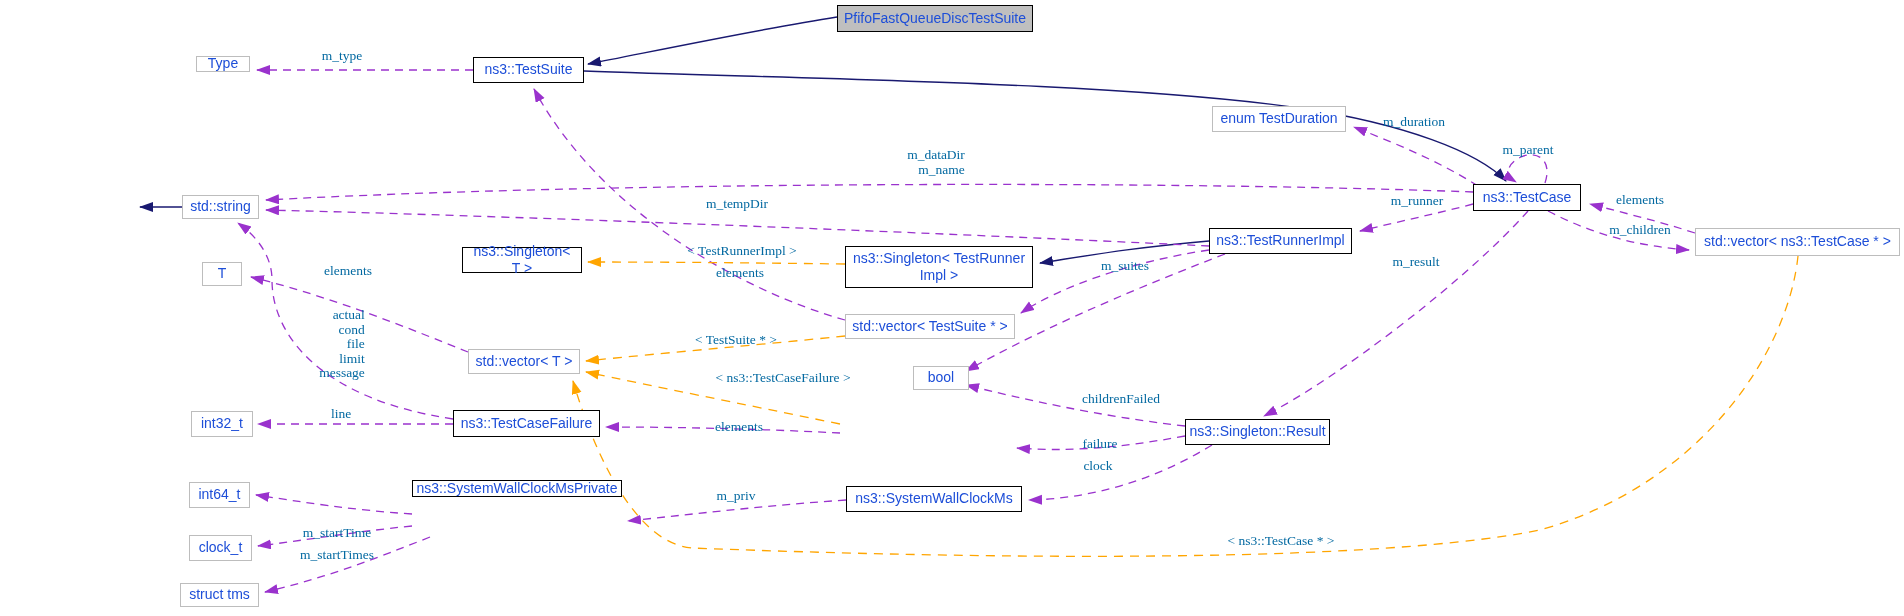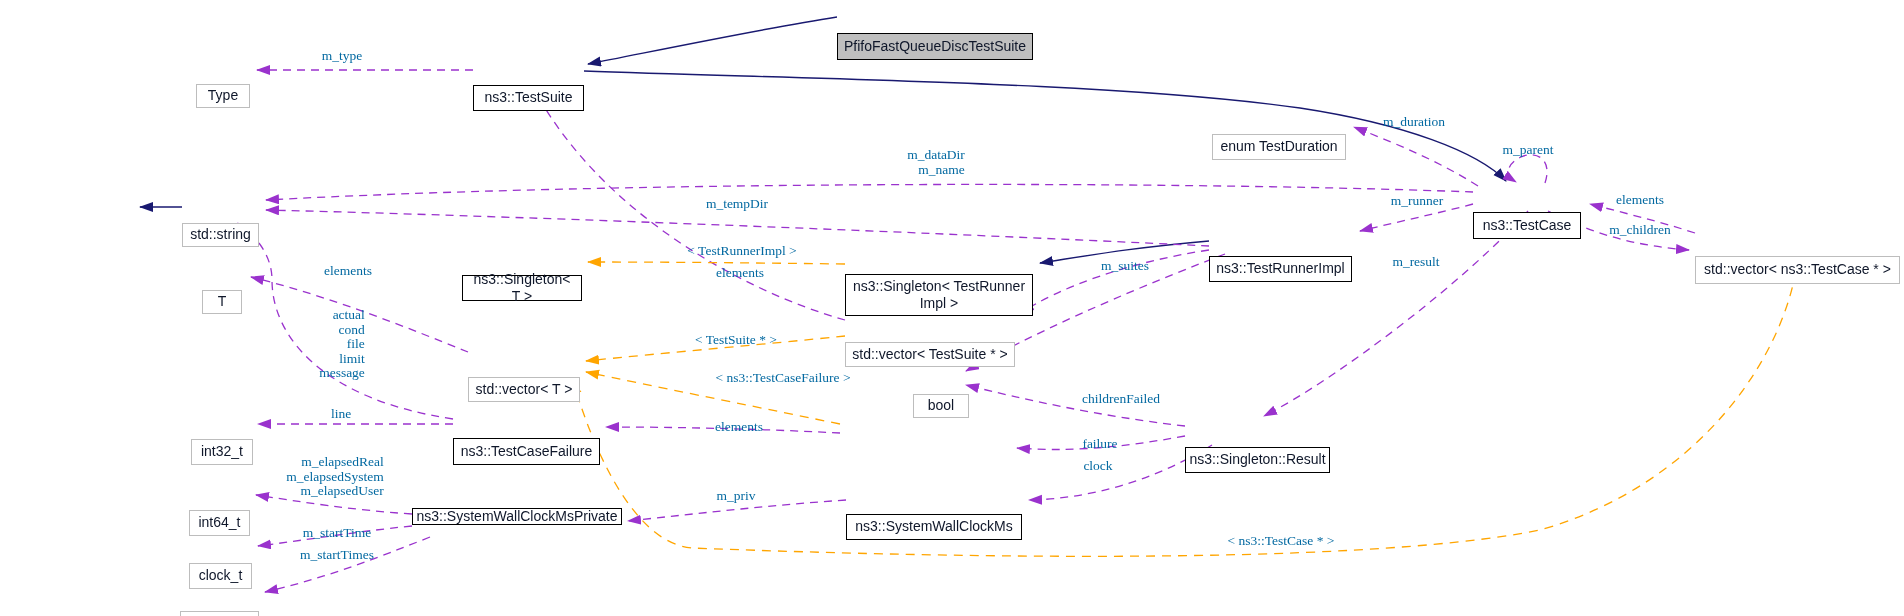--- a/index.html
+++ b/index.html
@@ -1,21 +1,21 @@
 <!DOCTYPE html>
 <html><head>
 <meta charset="utf-8">
 <style>
   html,body{margin:0;padding:0;background:#ffffff;}
   #canvas{position:relative;width:1904px;height:616px;background:#ffffff;
           font-family:"Liberation Sans","DejaVu Sans",sans-serif;overflow:hidden;}
   #edges{position:absolute;left:0;top:0;width:1904px;height:616px;}
   .node{position:absolute;box-sizing:border-box;background:#ffffff;border:1px solid #bdbdbd;
-        color:#0f172a;font-size:14px;line-height:1.22;text-align:center;white-space:pre-line;
-        display:flex;align-items:center;justify-content:center;padding:1px 5px;z-index:3;margin-top:28px;}
+        color:#1d4ed8;font-size:14px;line-height:1.22;text-align:center;white-space:pre-line;
+        display:flex;align-items:center;justify-content:center;padding:1px 5px;z-index:3;}
   .node.strong{border:1.7px solid #000000;}
   .node.current{background:#bfbfbf;border:1.7px solid #000000;}
   .elabel{position:absolute;transform:translateX(-50%);color:#0369a1;font-size:13.5px;
           line-height:14.6px;text-align:right;white-space:pre-line;z-index:2;font-family:Liberation Serif, serif;}
 </style>
 </head>
 <body>
 
 <div id="canvas">
 
@@ -67,21 +67,21 @@
 
     <g stroke="#ffa500" stroke-width="1.3" fill="none" stroke-dasharray="9,7">
       <path d="M 845,264 C 760,263 680,262 588,262" marker-end="url(#arrowO)"></path>
       <path d="M 845,336 C 768,344 662,353 586,361" marker-end="url(#arrowO)"></path>
       <path d="M 840,424 C 742,404 652,386 586,372" marker-end="url(#arrowO)"></path>
       <path d="M 1798,256 C 1788,352 1702,484 1540,530 C 1350,568 900,556 692,548 C 640,544 598,466 573,381" marker-end="url(#arrowO)"></path>
     </g>
   </svg>
 
   <div class="node current" style="left:837px;top:5px;width:196px;height:27px;">PfifoFastQueueDiscTestSuite</div>
-  <div class="node" style="left:196px;top:56px;width:54px;height:24px;">Type</div>
+  <div class="node" style="left:196px;top:56px;width:54px;height:16px;">Type</div>
   <div class="node strong" style="left:473px;top:57px;width:111px;height:26px;">ns3::TestSuite</div>
   <div class="node" style="left:1212px;top:106px;width:134px;height:26px;">enum TestDuration</div>
   <div class="node" style="left:182px;top:195px;width:77px;height:24px;">std::string</div>
   <div class="node strong" style="left:1473px;top:184px;width:108px;height:27px;">ns3::TestCase</div>
   <div class="node" style="left:1695px;top:228px;width:205px;height:28px;">std::vector&lt; ns3::TestCase * &gt;</div>
   <div class="node strong" style="left:1209px;top:228px;width:143px;height:26px;">ns3::TestRunnerImpl</div>
   <div class="node strong" style="left:462px;top:247px;width:120px;height:26px;">ns3::Singleton&lt; T &gt;</div>
   <div class="node strong" style="left:845px;top:246px;width:188px;height:42px;">ns3::Singleton&lt; TestRunner
 Impl &gt;</div>
   <div class="node" style="left:202px;top:262px;width:40px;height:24px;">T</div>
@@ -117,20 +117,17 @@
 cond
 file
 limit
 message</div>
   <div class="elabel" style="left:341px;top:407px;">line</div>
   <div class="elabel" style="left:739px;top:420px;">elements</div>
   <div class="elabel" style="left:1121px;top:392px;">childrenFailed</div>
   <div class="elabel" style="left:1100px;top:437px;">failure</div>
   <div class="elabel" style="left:1098px;top:459px;">clock</div>
   <div class="elabel" style="left:736px;top:489px;">m_priv</div>
-  <div class="elabel" style="left:335px;top:455px;">m_elapsedReal
-m_elapsedSystem
-m_elapsedUser</div>
   <div class="elabel" style="left:337px;top:526px;">m_startTime</div>
   <div class="elabel" style="left:337px;top:548px;">m_startTimes</div>
   <div class="elabel" style="left:1281px;top:534px;">&lt; ns3::TestCase * &gt;</div>
 
 </div>
 
 </body></html>

